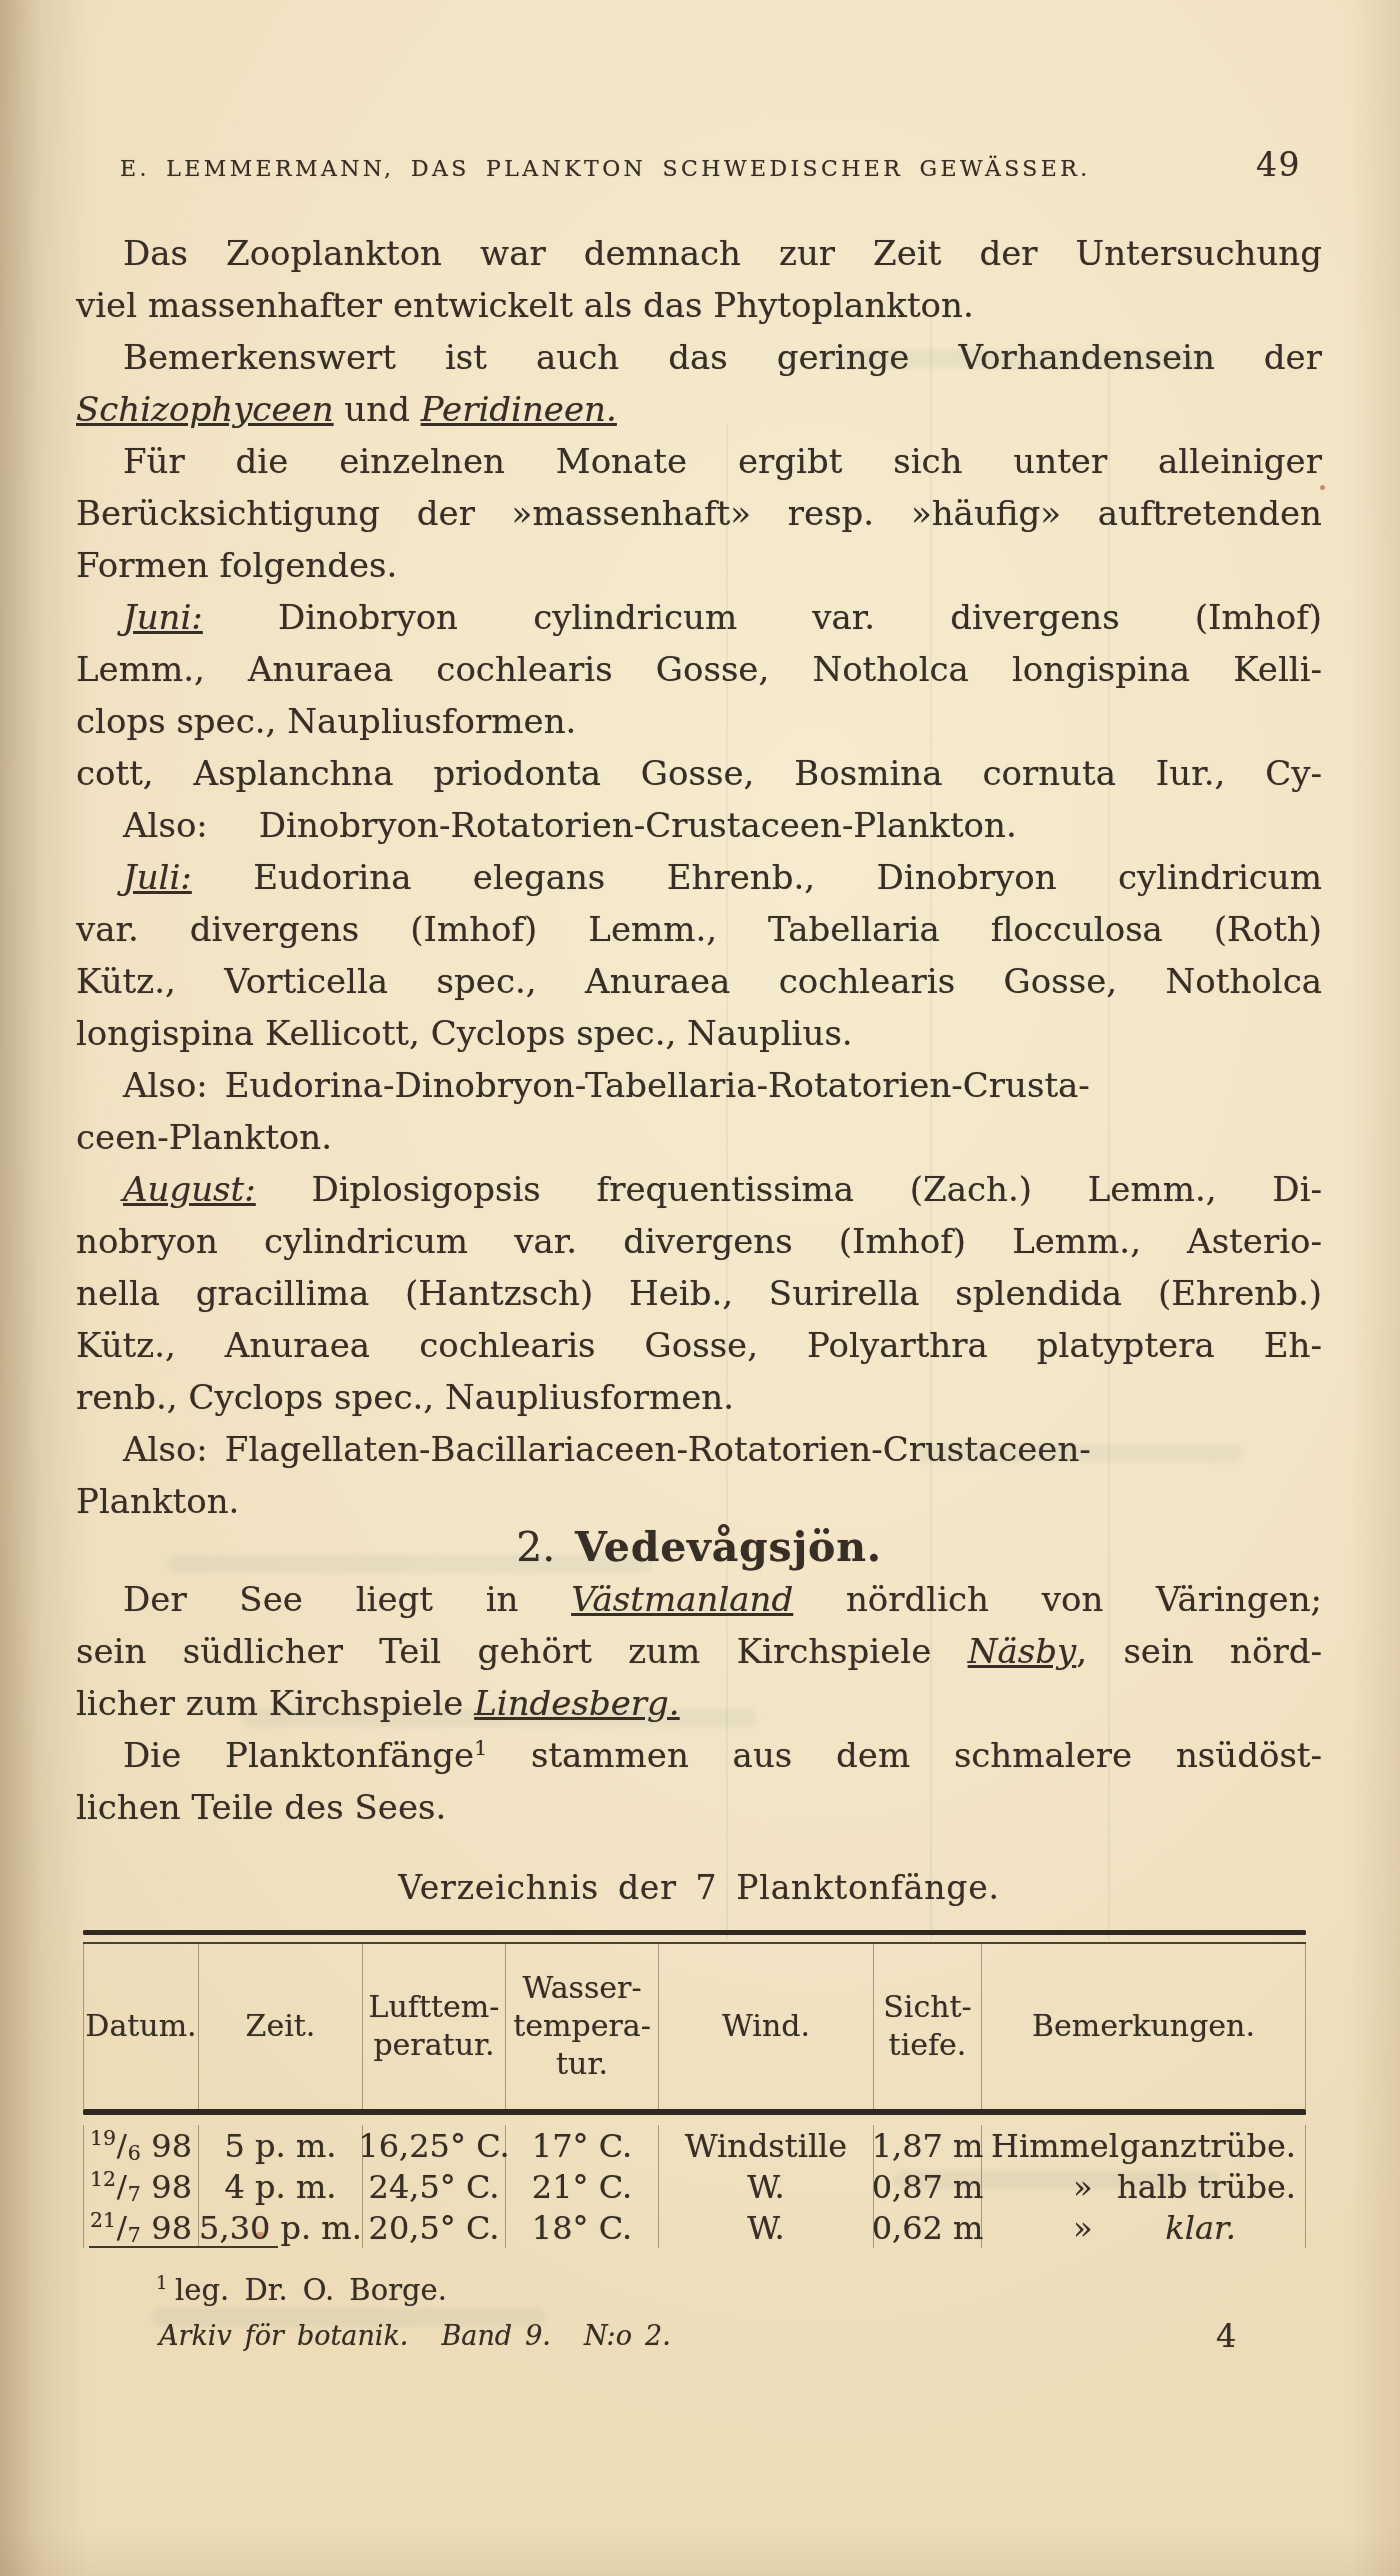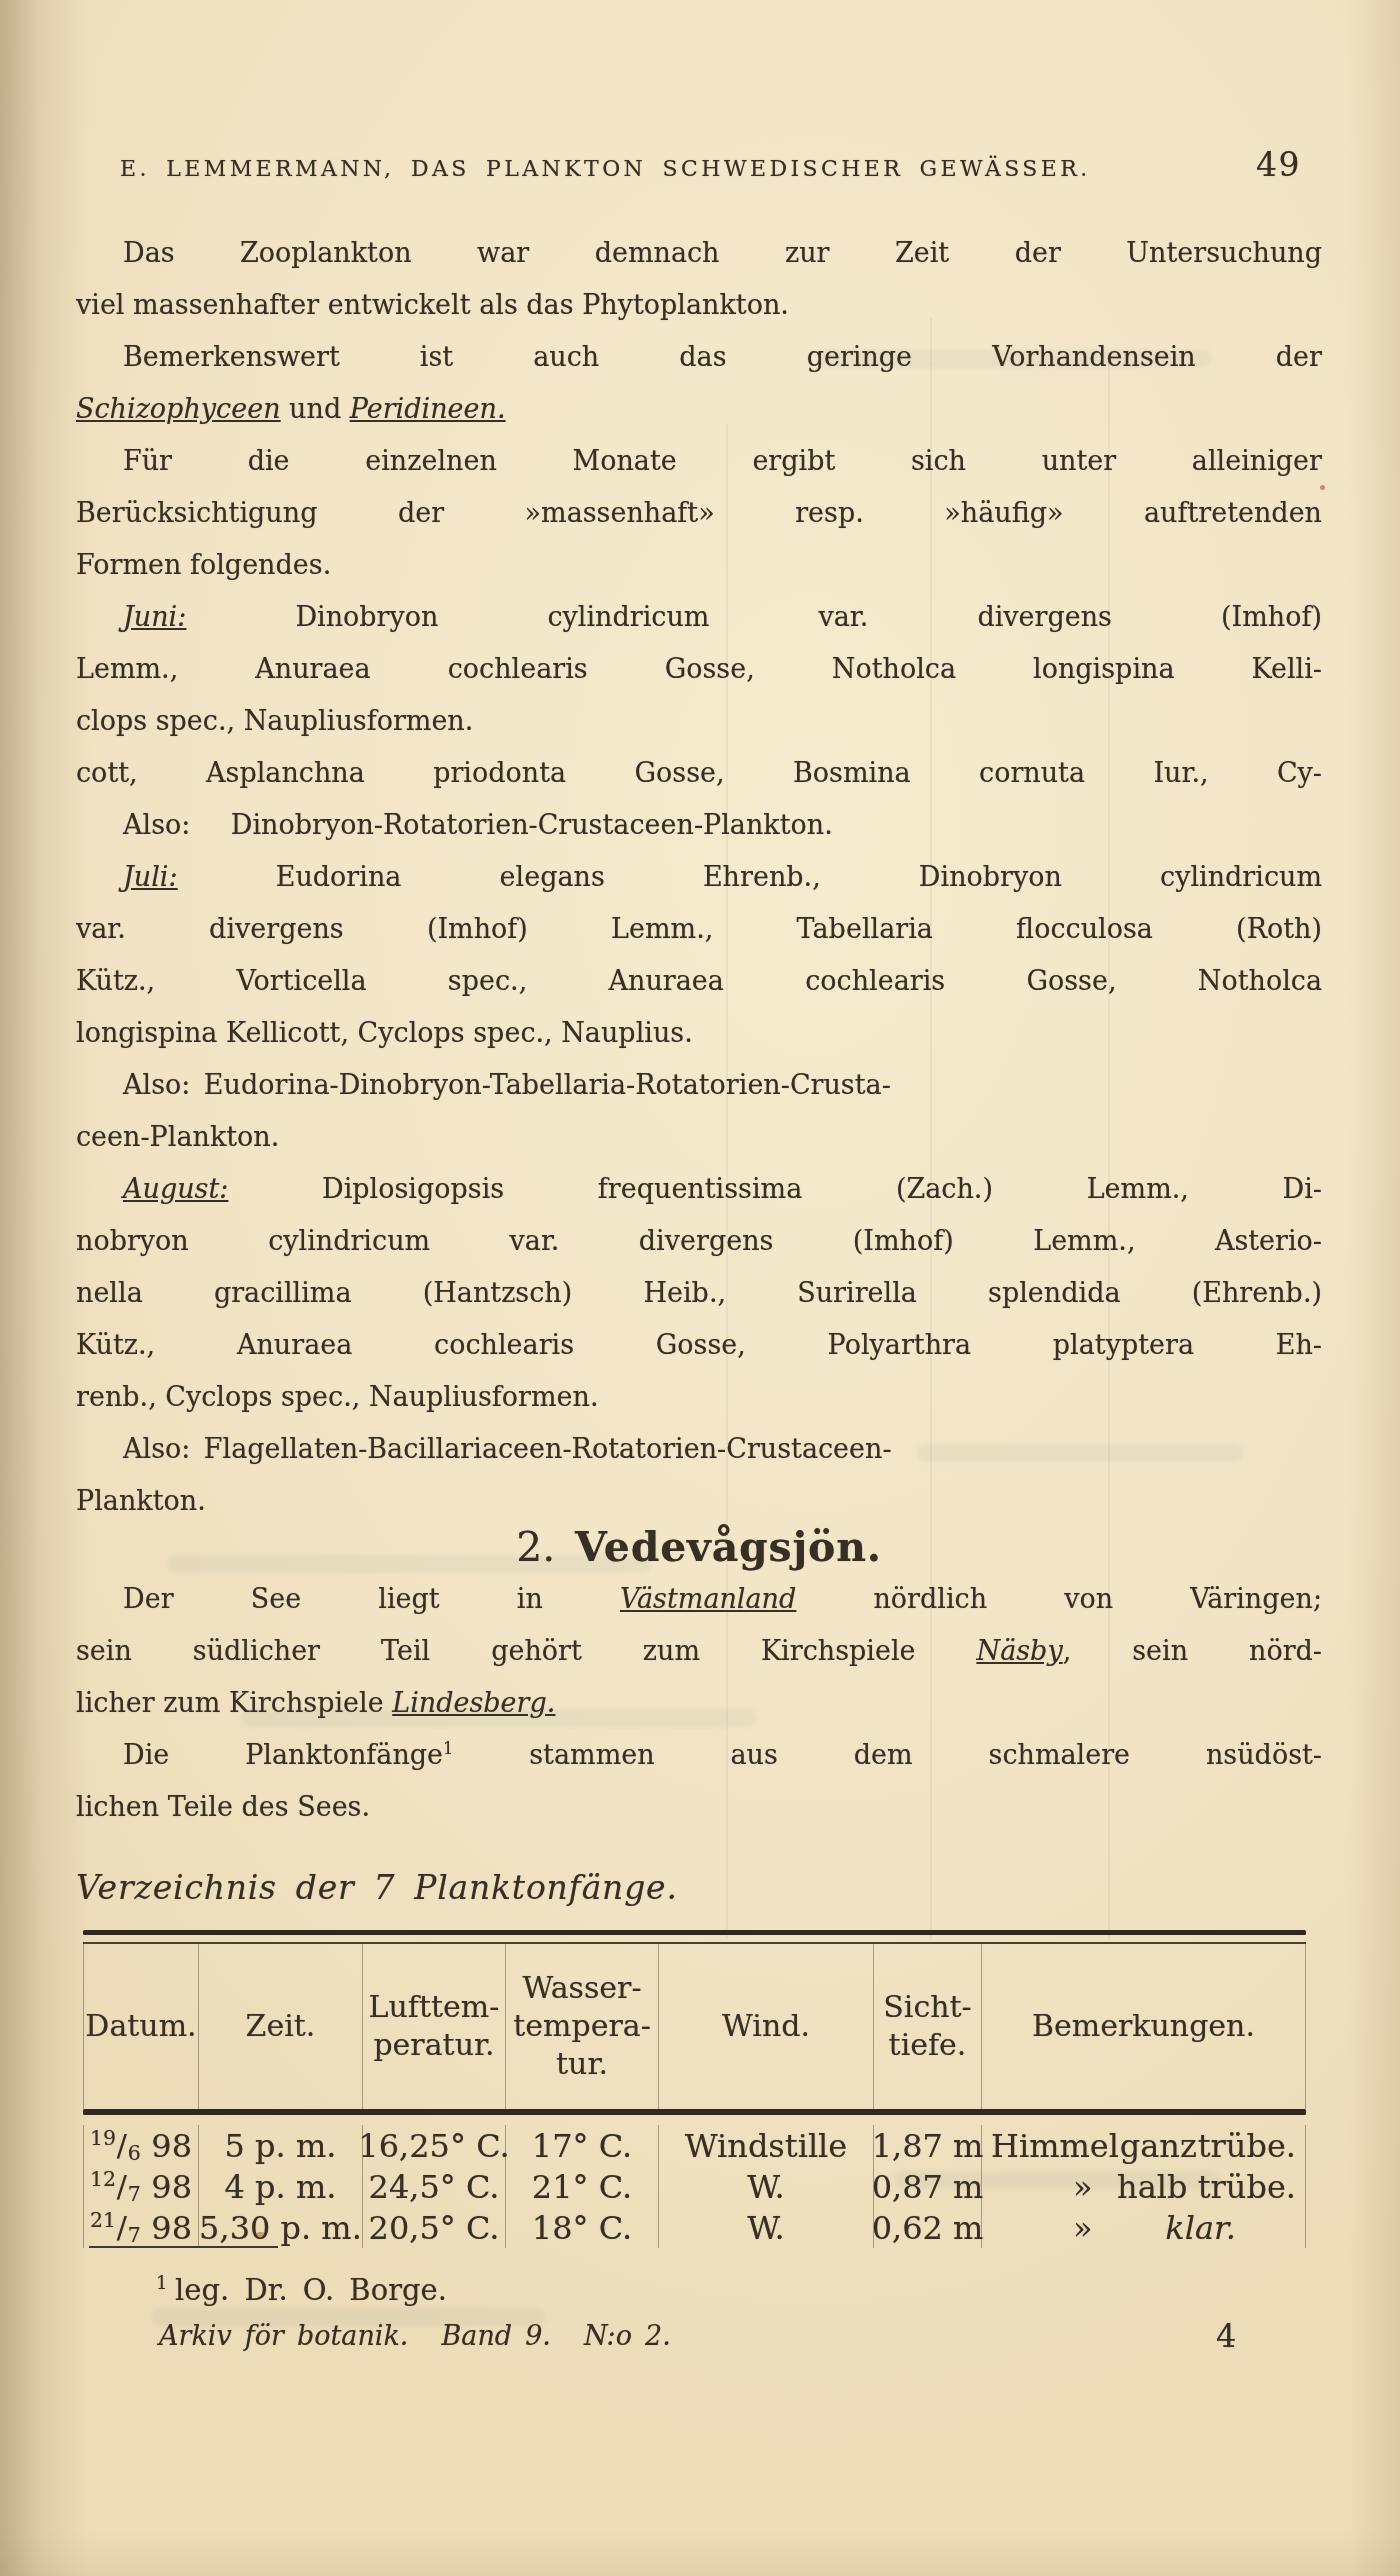--- a/index.html
+++ b/index.html
@@ -31,39 +31,39 @@
   .running-head{
     position:absolute;top:145px;left:76px;width:1246px;
     display:flex;align-items:baseline;justify-content:space-between;
   }
   .running-title{
     margin-left:44px;
     font-size:22px;letter-spacing:3.4px;word-spacing:6px;white-space:nowrap;
   }
   .running-page-number{font-size:33px;letter-spacing:1.5px;margin-right:21px;}
 
-  .bodytext{position:absolute;left:76px;width:1246px;font-size:27px;}
+  .bodytext{position:absolute;left:76px;width:1246px;font-size:34px;}
   .body-upper{top:227px;}
   .body-lower{top:1573px;}
   .line{height:52px;line-height:52px;text-align:justify;text-align-last:justify;white-space:nowrap;}
   .line.last{text-align-last:left;}
   .line.indent{padding-left:47px;}
   .line i{font-style:italic;text-decoration:underline;}
   .line sup{font-size:60%;vertical-align:super;line-height:0;}
 
   .section-heading{
     position:absolute;top:1521px;left:76px;width:1246px;height:52px;line-height:52px;
     text-align:center;font-size:41px;
   }
   .section-heading .sec-no{margin-right:19.7px;}
   .section-heading .sec-title{font-weight:bold;letter-spacing:0.8px;}
 
   .table-caption{
     position:absolute;top:1862px;left:76px;width:1246px;height:52px;line-height:52px;
-    font-style:italic;font-size:33px;letter-spacing:0.8px;word-spacing:7.6px;
+    text-align:center;font-size:33px;letter-spacing:0.8px;word-spacing:7.6px;
   }
 
   .ptable{position:absolute;top:1930px;left:83px;width:1223px;}
   .rule-thick{height:5.3px;background:#2f2922;border-radius:1.5px;}
   .rule-thin{height:1.5px;background:#4a4034;margin-top:6.8px;}
   .rule-mid{height:6px;background:#2f2922;border-radius:1.5px;}
   .tgrid{display:grid;grid-template-columns:116px 164px 143px 153px 215px 108px 324px;}
   .thead-row{height:165px;}
   .cell{
     border-right:1.5px solid rgba(110,95,70,0.55);

